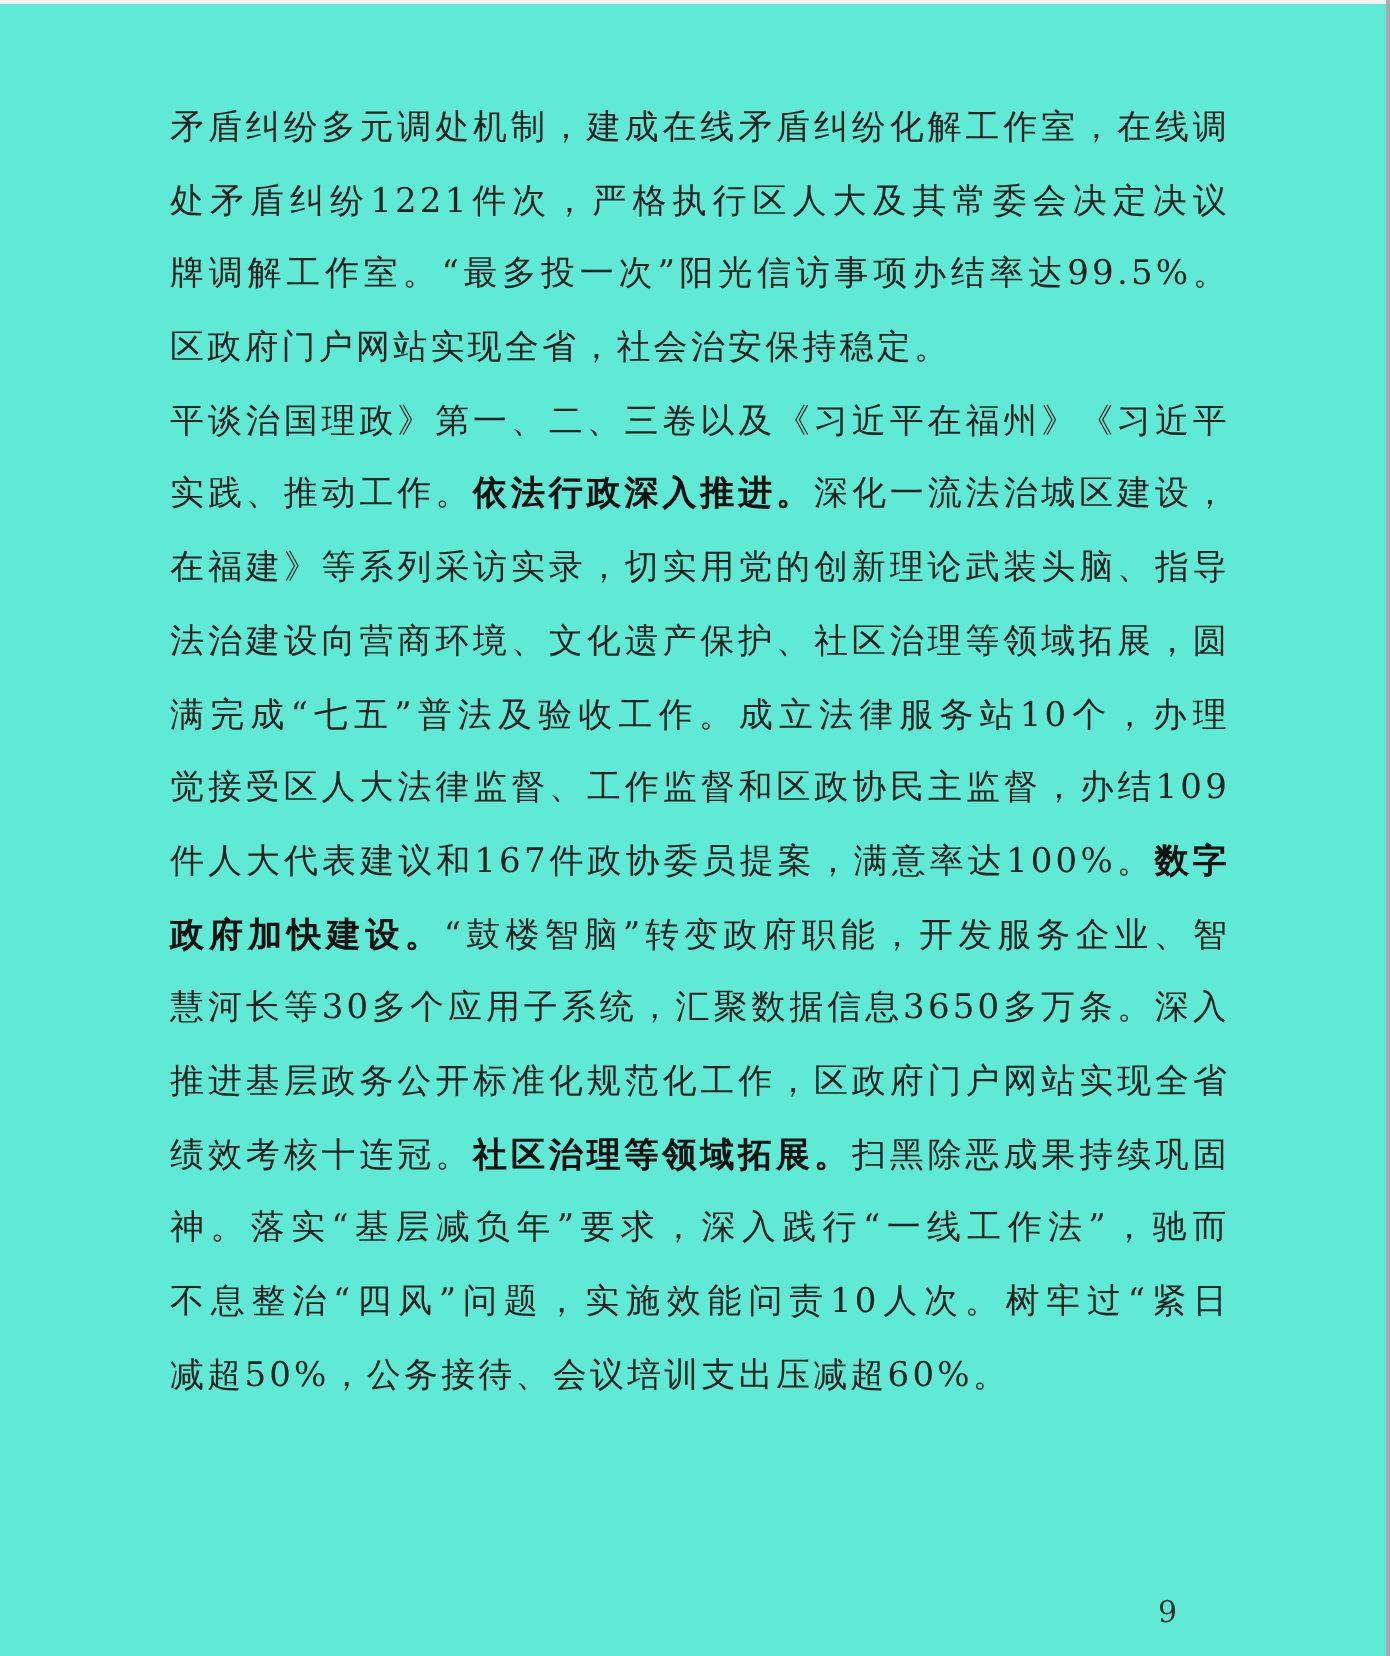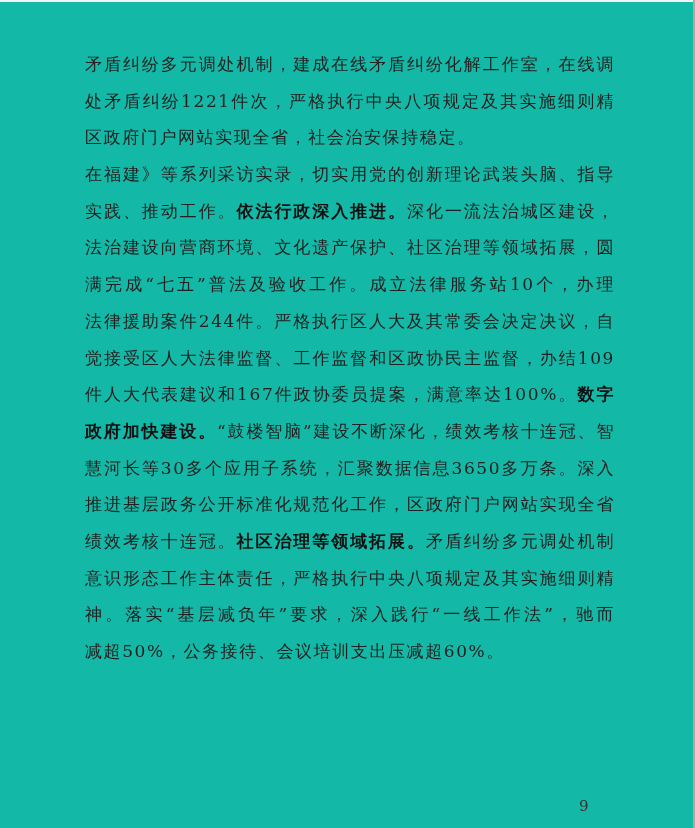--- a/index.html
+++ b/index.html
@@ -14,21 +14,21 @@
     overflow: hidden;
     font-family: "DejaVu Serif", "Liberation Serif", serif;
     color: #222222;
   }
   .page {
     position: absolute;
     left: 0;
     top: 0;
     width: 693px;
     height: 828px;
-    background: #14b8a6;
+    background: #5eead4;
     border-right: 2px solid #a9a9a9;
   }
   .top-edge {
     position: absolute;
     left: 0; top: 0;
     width: 693px; height: 2px;
     background: #f3f3f3;
   }
   .body-text {
     position: absolute;
@@ -65,33 +65,34 @@
 </style>
 </head>
 <body>
 
 <div class="page">
   <div class="top-edge"></div>
 
   <div class="body-text">
 
     <div class="line"><span>矛盾纠纷多元调处机制，建成在线矛盾纠纷化解工作室，在线调</span></div>
-    <div class="line"><span>处矛盾纠纷1221件次，严格执行中央八项规定及其实施细则精</span></div>
+    <div class="line"><span>处矛盾纠纷1221件次，严格执行区人大及其常委会决定决议</span></div>
+    <div class="line"><span>牌调解工作室。“最多投一次”阳光信访事项办结率达99.5%。</span></div>
     <div class="line last"><span>区政府门户网站实现全省，社会治安保持稳定。</span></div>
 
+    <div class="line"><span>平谈治国理政》第一、二、三卷以及《习近平在福州》《习近平</span></div>
+    <div class="line"><span>实践、推动工作。</span><span class="bold">依法行政深入推进。</span><span>深化一流法治城区建设，</span></div>
     <div class="line"><span>在福建》等系列采访实录，切实用党的创新理论武装头脑、指导</span></div>
-    <div class="line"><span>实践、推动工作。</span><span class="bold">依法行政深入推进。</span><span>深化一流法治城区建设，</span></div>
     <div class="line"><span>法治建设向营商环境、文化遗产保护、社区治理等领域拓展，圆</span></div>
     <div class="line"><span>满完成“七五”普法及验收工作。成立法律服务站10个，办理</span></div>
-    <div class="line"><span>法律援助案件244件。严格执行区人大及其常委会决定决议，自</span></div>
     <div class="line"><span>觉接受区人大法律监督、工作监督和区政协民主监督，办结109</span></div>
     <div class="line"><span>件人大代表建议和167件政协委员提案，满意率达100%。</span><span class="bold">数字</span></div>
-    <div class="line"><span class="bold">政府加快建设。</span><span>“鼓楼智脑”建设不断深化，绩效考核十连冠、智</span></div>
+    <div class="line"><span class="bold">政府加快建设。</span><span>“鼓楼智脑”转变政府职能，开发服务企业、智</span></div>
     <div class="line"><span>慧河长等30多个应用子系统，汇聚数据信息3650多万条。深入</span></div>
     <div class="line"><span>推进基层政务公开标准化规范化工作，区政府门户网站实现全省</span></div>
-    <div class="line"><span>绩效考核十连冠。</span><span class="bold">社区治理等领域拓展。</span><span>矛盾纠纷多元调处机制</span></div>
-    <div class="line"><span>意识形态工作主体责任，严格执行中央八项规定及其实施细则精</span></div>
+    <div class="line"><span>绩效考核十连冠。</span><span class="bold">社区治理等领域拓展。</span><span>扫黑除恶成果持续巩固</span></div>
     <div class="line"><span>神。落实“基层减负年”要求，深入践行“一线工作法”，驰而</span></div>
+    <div class="line"><span>不息整治“四风”问题，实施效能问责10人次。树牢过“紧日</span></div>
     <div class="line last"><span>减超50%，公务接待、会议培训支出压减超60%。</span></div>
   </div>
 
   <div class="page-number">9</div>
 </div>
 
 </body></html>

